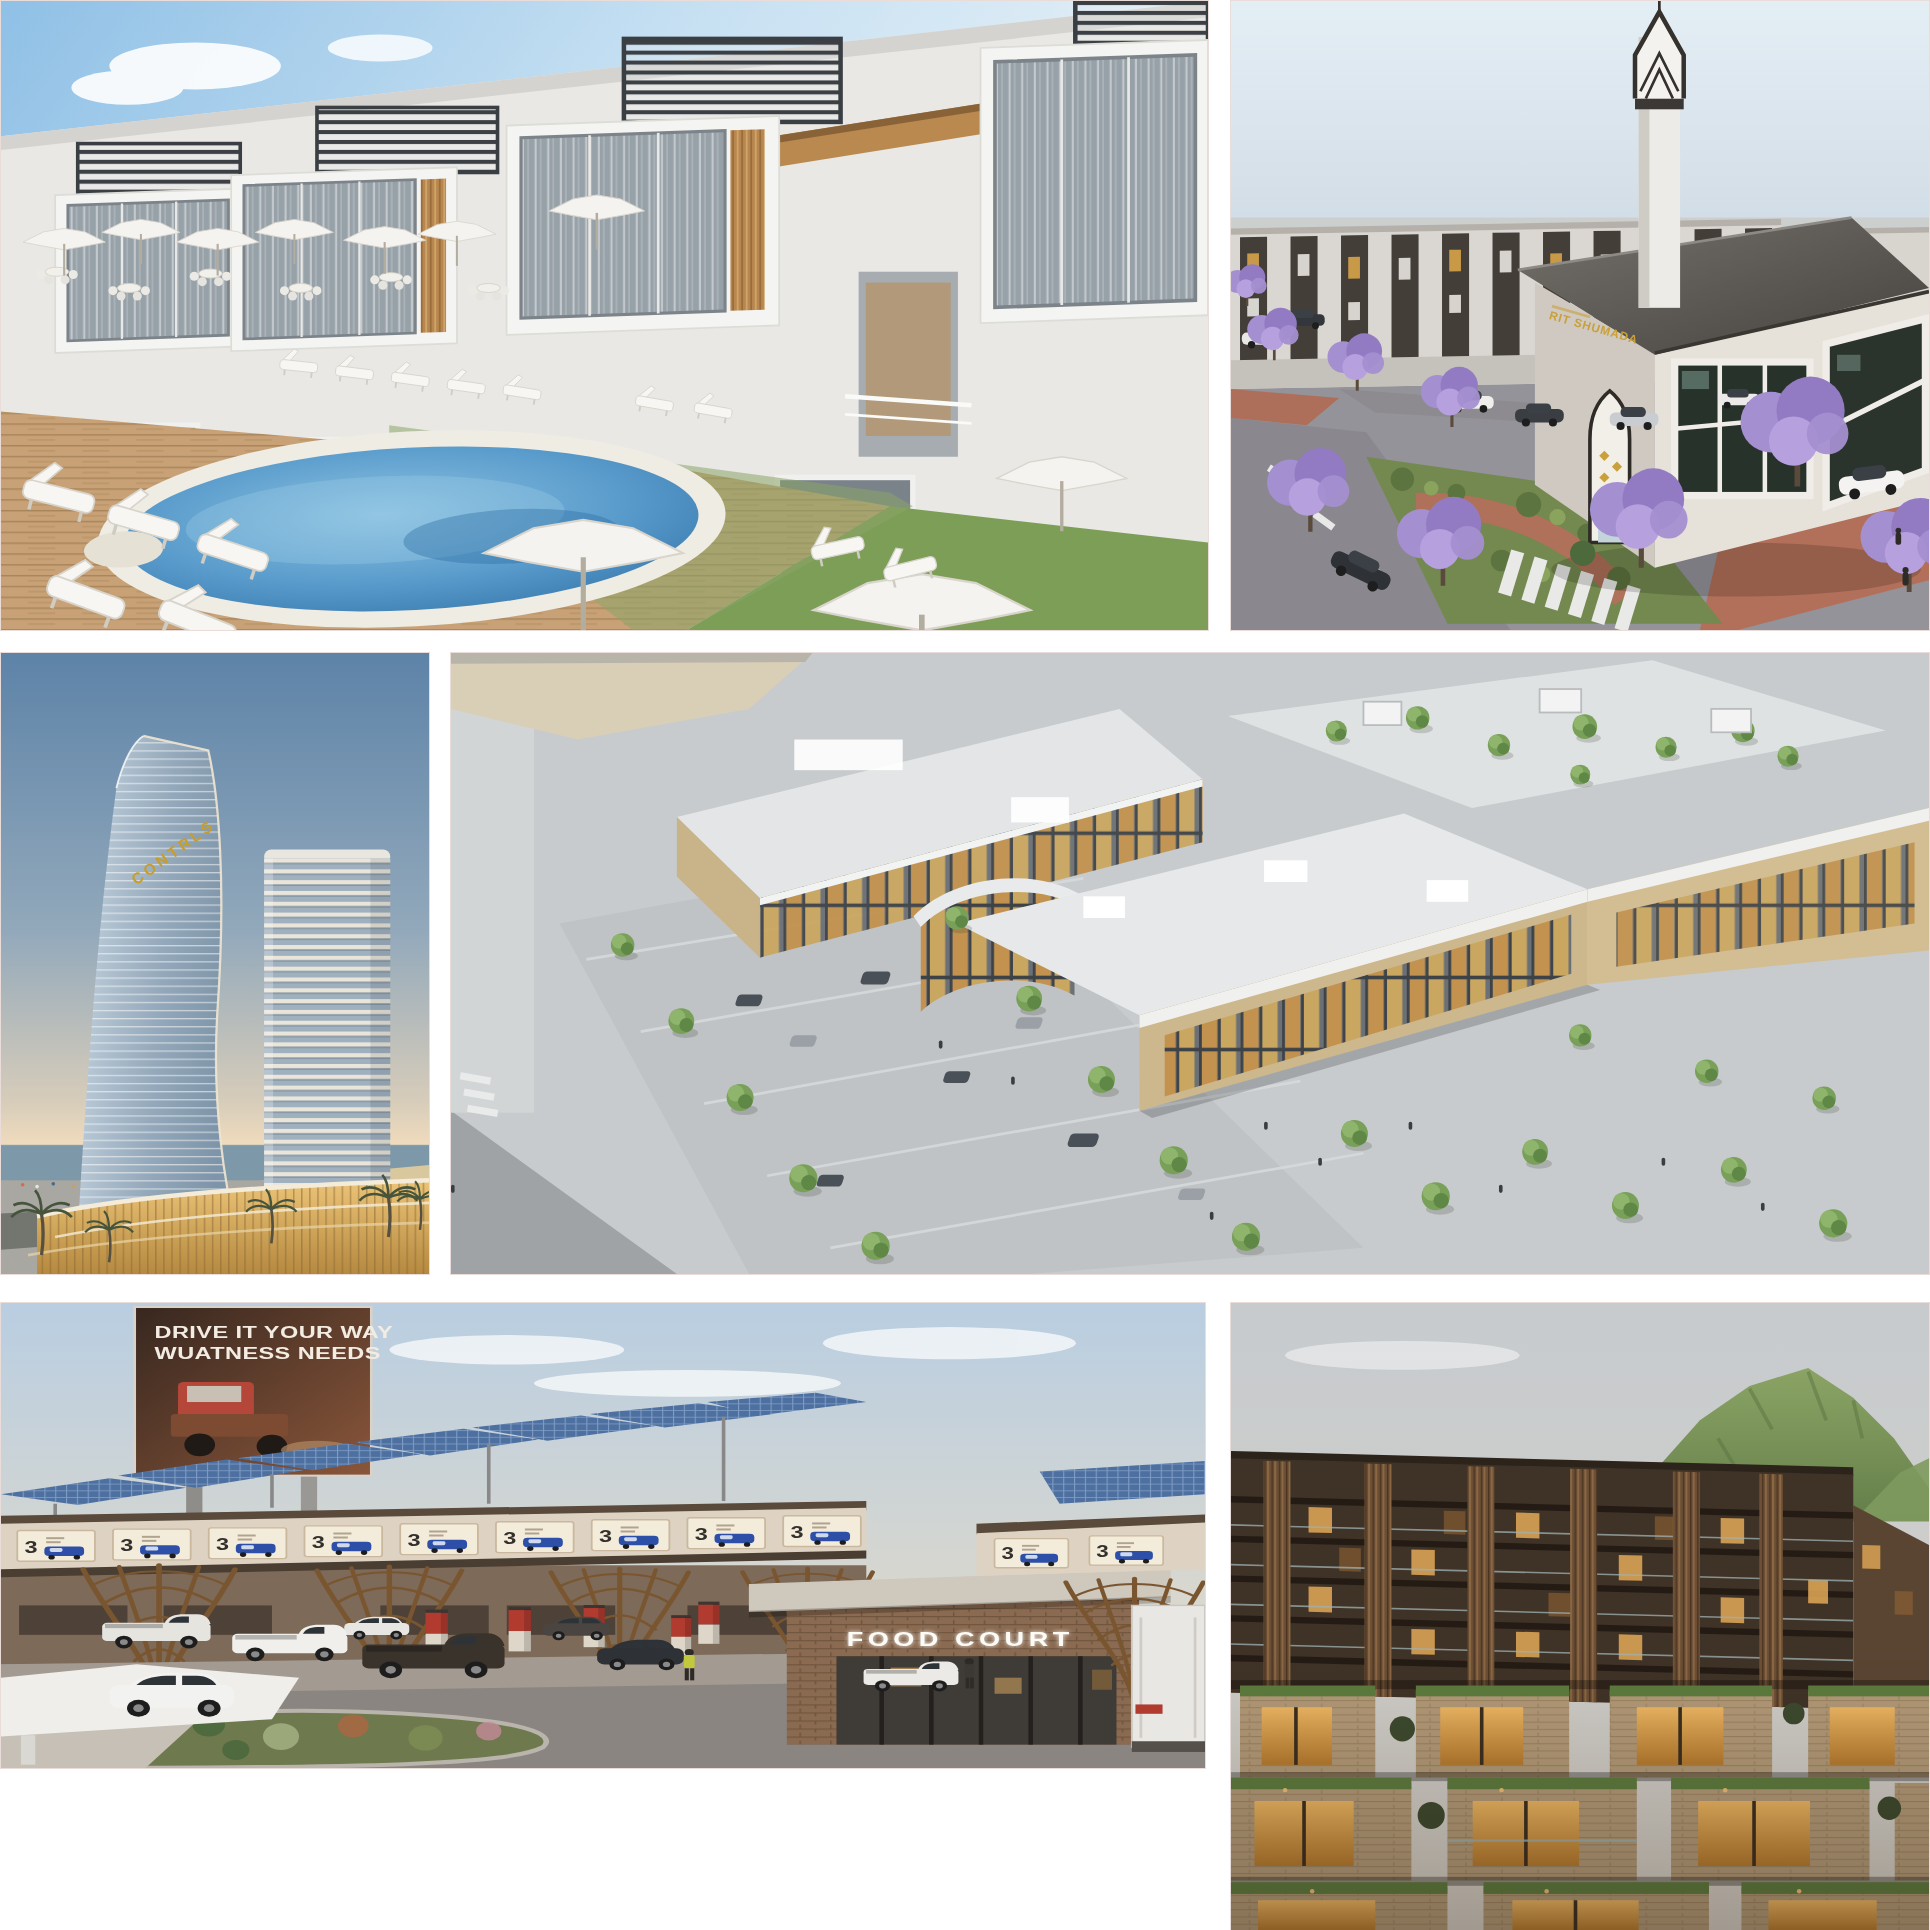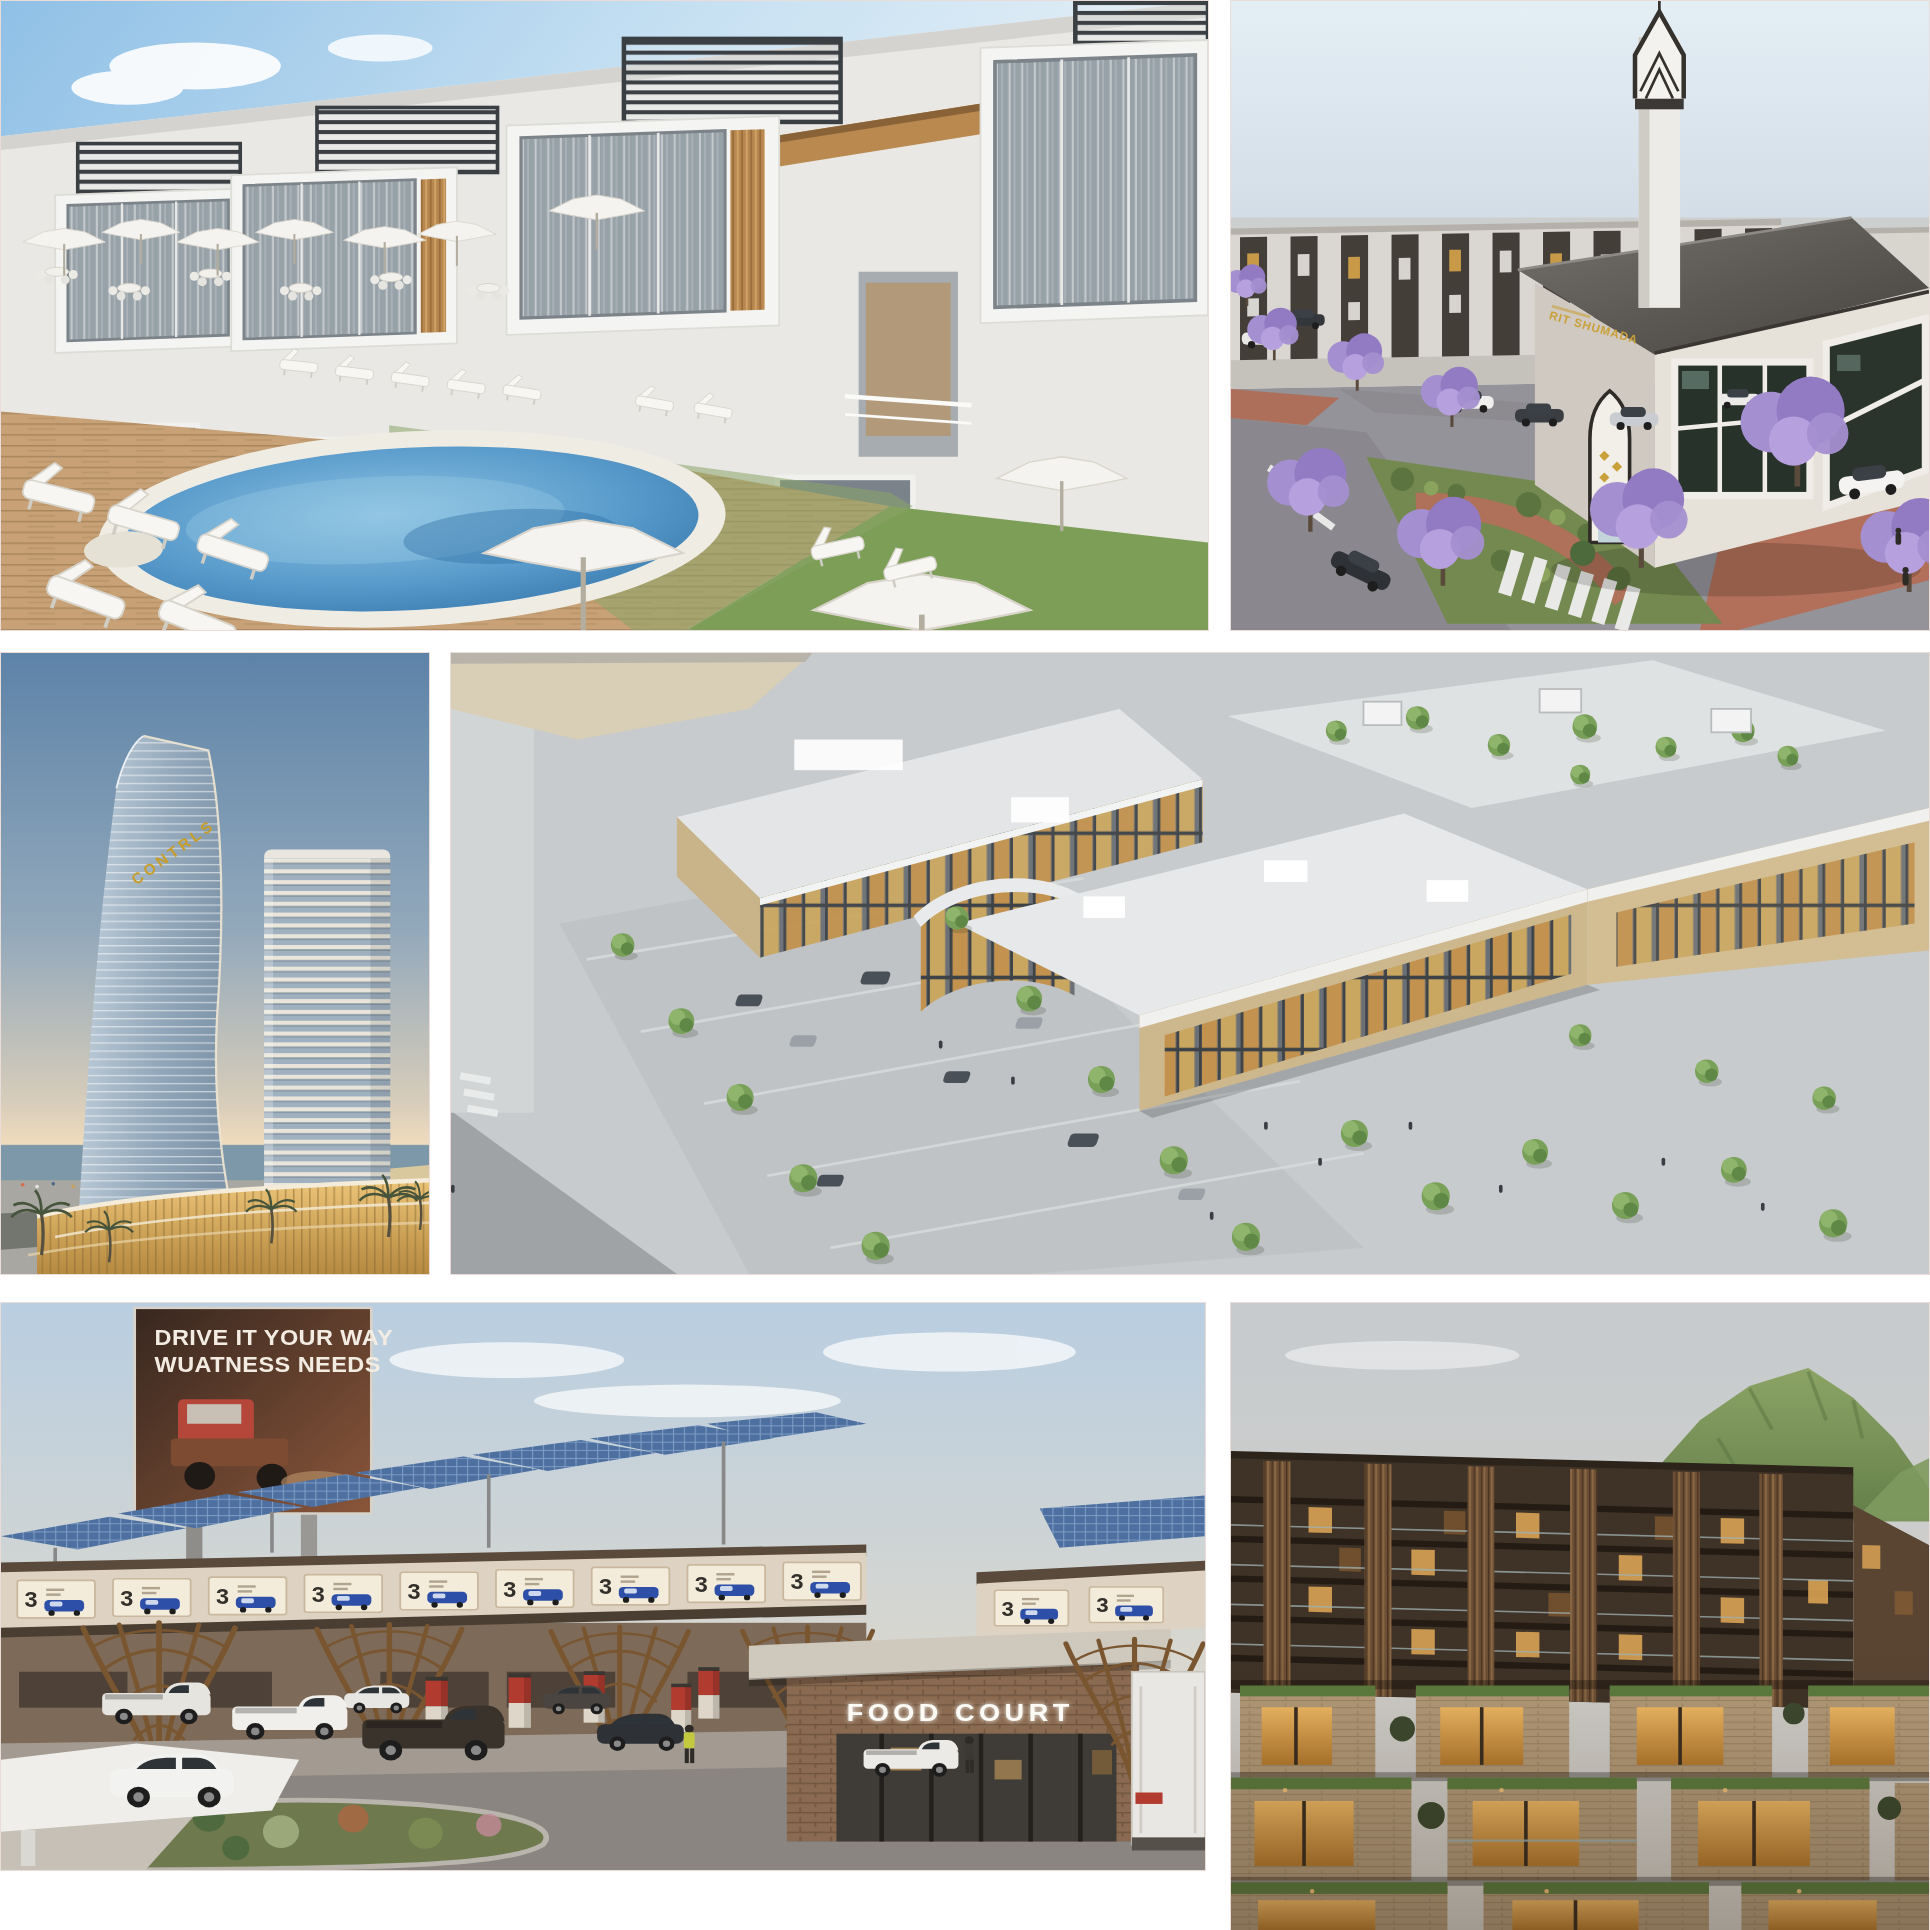--- a/index.html
+++ b/index.html
@@ -4,21 +4,21 @@
 <style>
   html,body{margin:0;padding:0;background:#ffffff;}
   body{width:1930px;height:1930px;font-family:"Liberation Sans",sans-serif;}
   .collage{position:relative;width:1930px;height:1930px;background:#ffffff;}
   .panel{position:absolute;margin:0;padding:0;overflow:hidden;border:0.9px solid #eadcd8;box-sizing:border-box;background:#dfe3e6;}
   .panel svg{display:block;width:100%;height:100%;}
   #p-villas   {left:0;    top:0;    width:1209px;height:631px;}
   #p-mosque   {left:1230px;top:0;   width:700px; height:631px;}
   #p-towers   {left:0;    top:652px;width:430px; height:623px;}
   #p-mall     {left:450px;top:652px;width:1480px;height:623px;}
-  #p-truckstop{left:0;    top:1302px;width:1206px;height:569px;text-decoration:underline;}
+  #p-truckstop{left:0;    top:1302px;width:1206px;height:467px;text-decoration:underline;}
   #p-terraced {left:1230px;top:1302px;width:700px;height:629px;}
   text{font-family:"Liberation Sans",sans-serif;}
 </style>
 </head>
 <body>
 
 <div class="collage">
 
   <figure class="panel" id="p-villas">
     <svg viewBox="0 0 1337 697" preserveAspectRatio="none">

